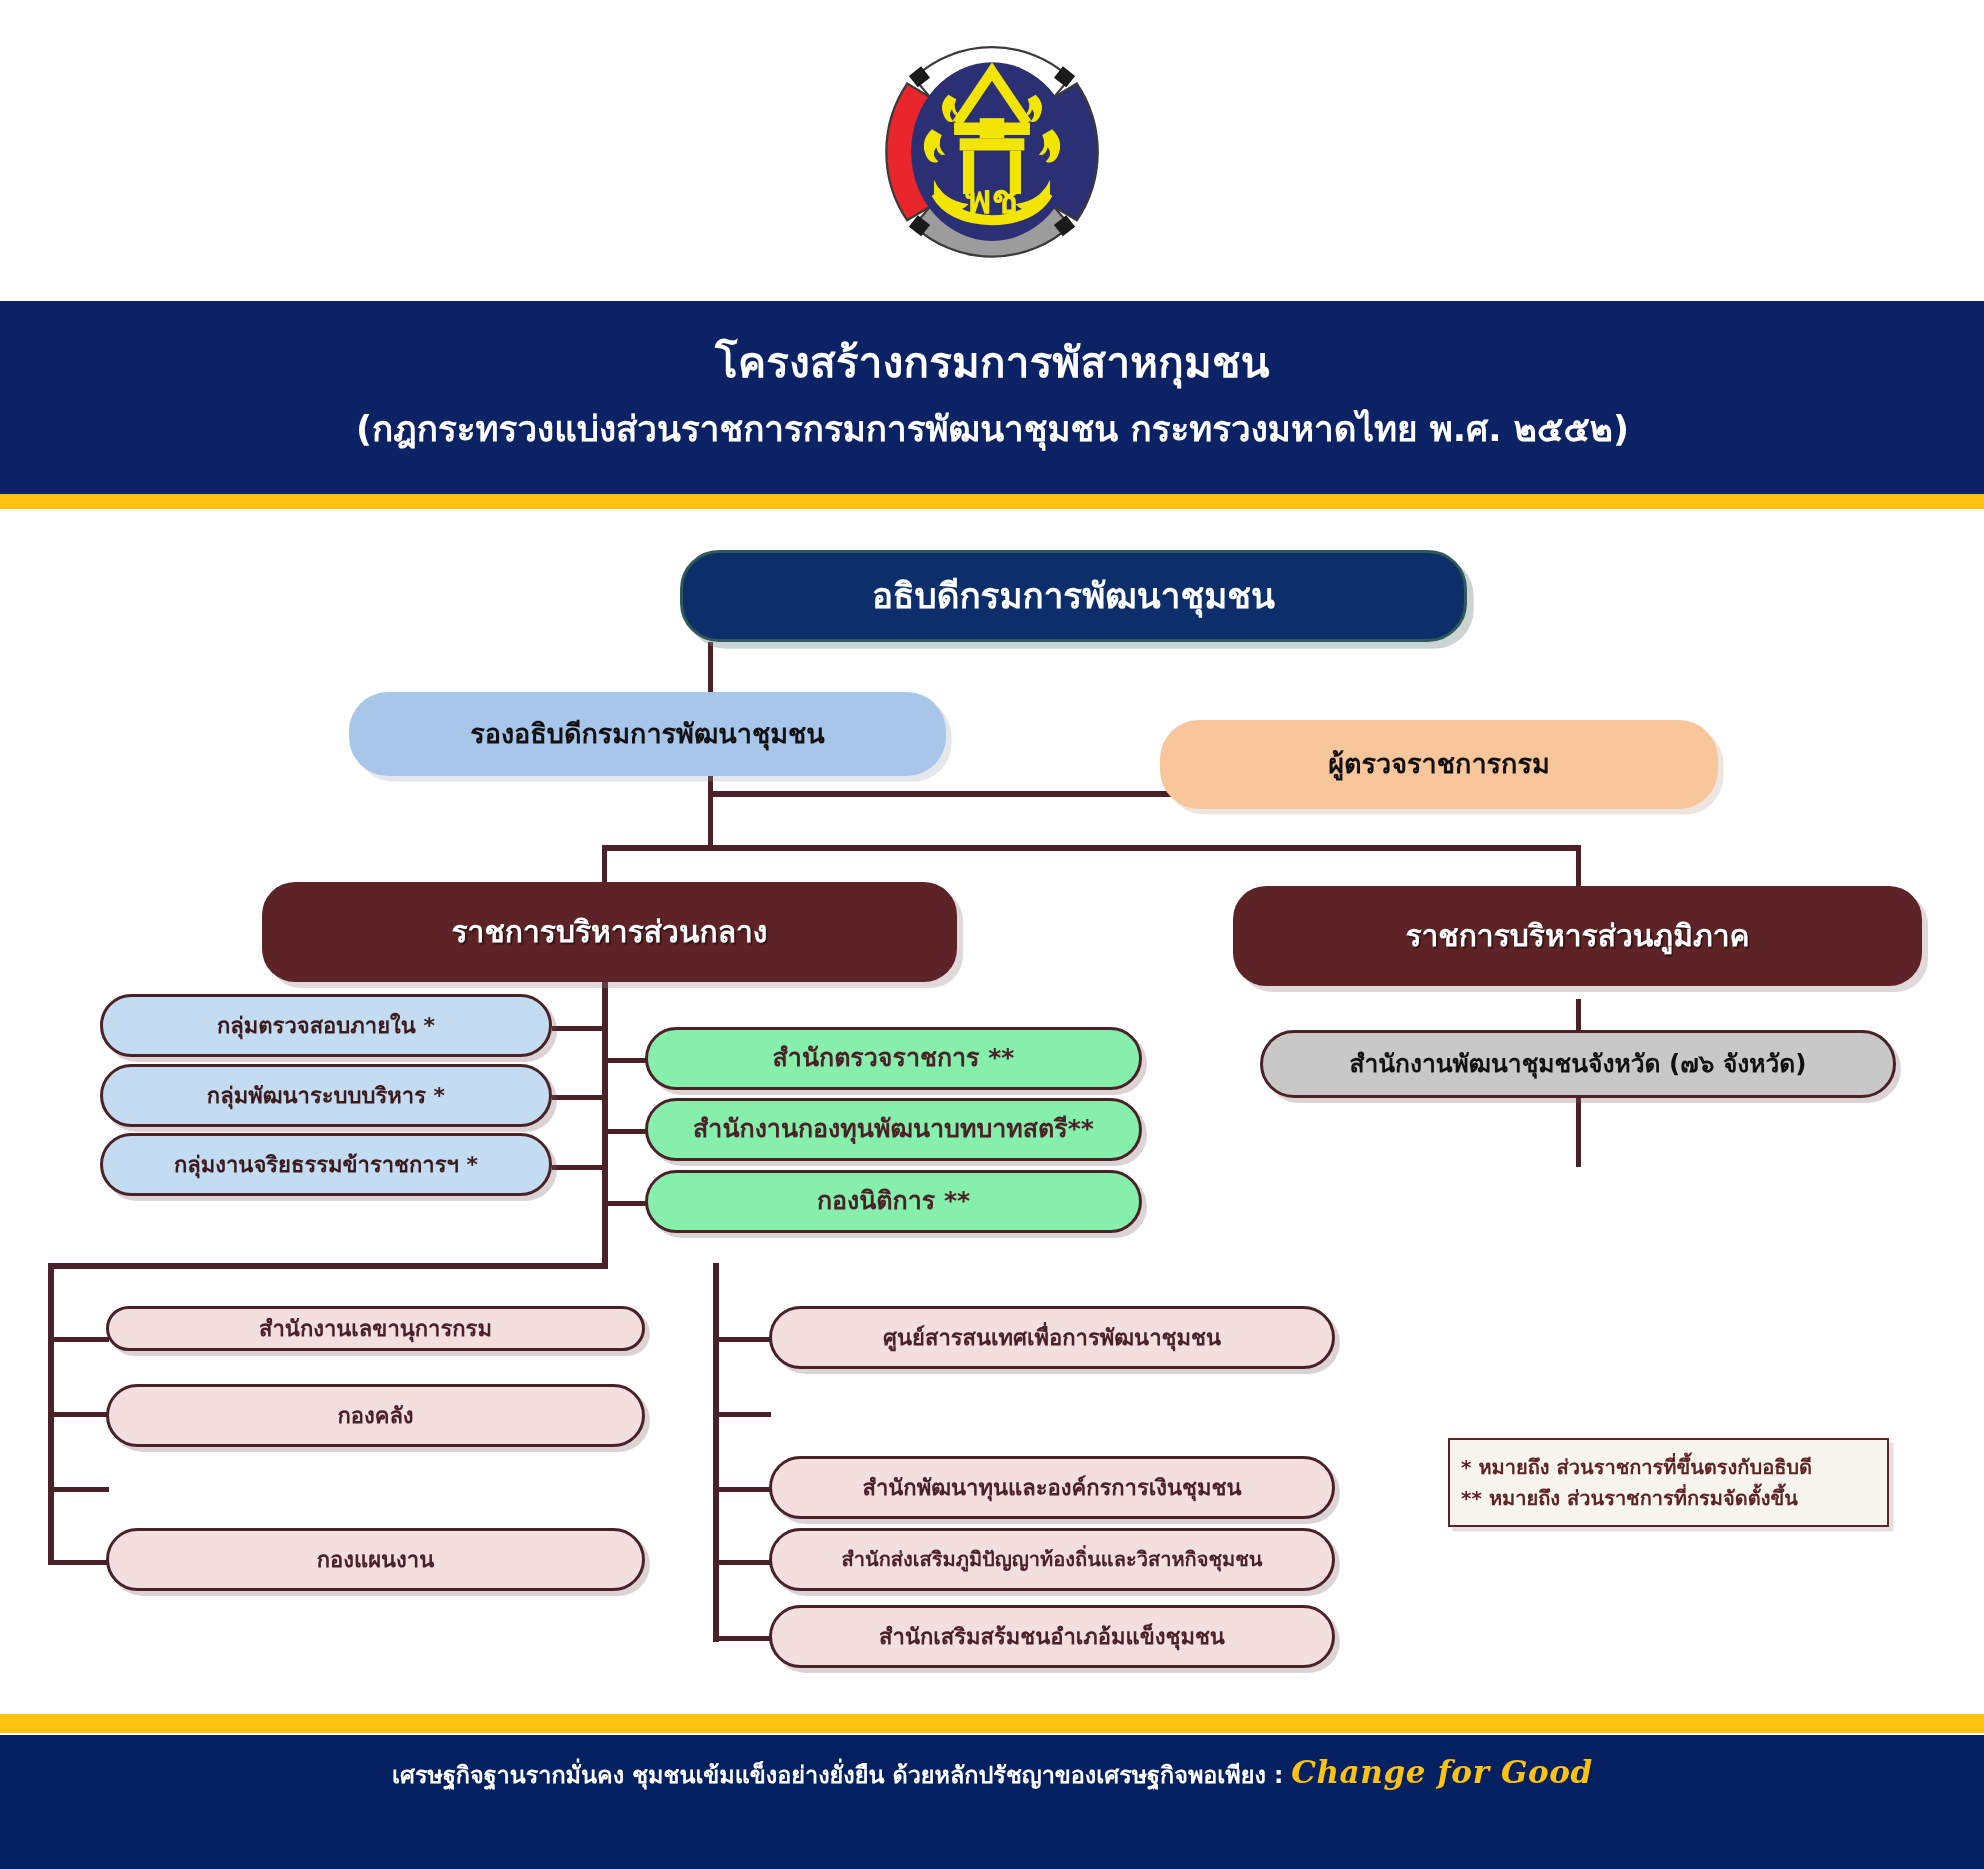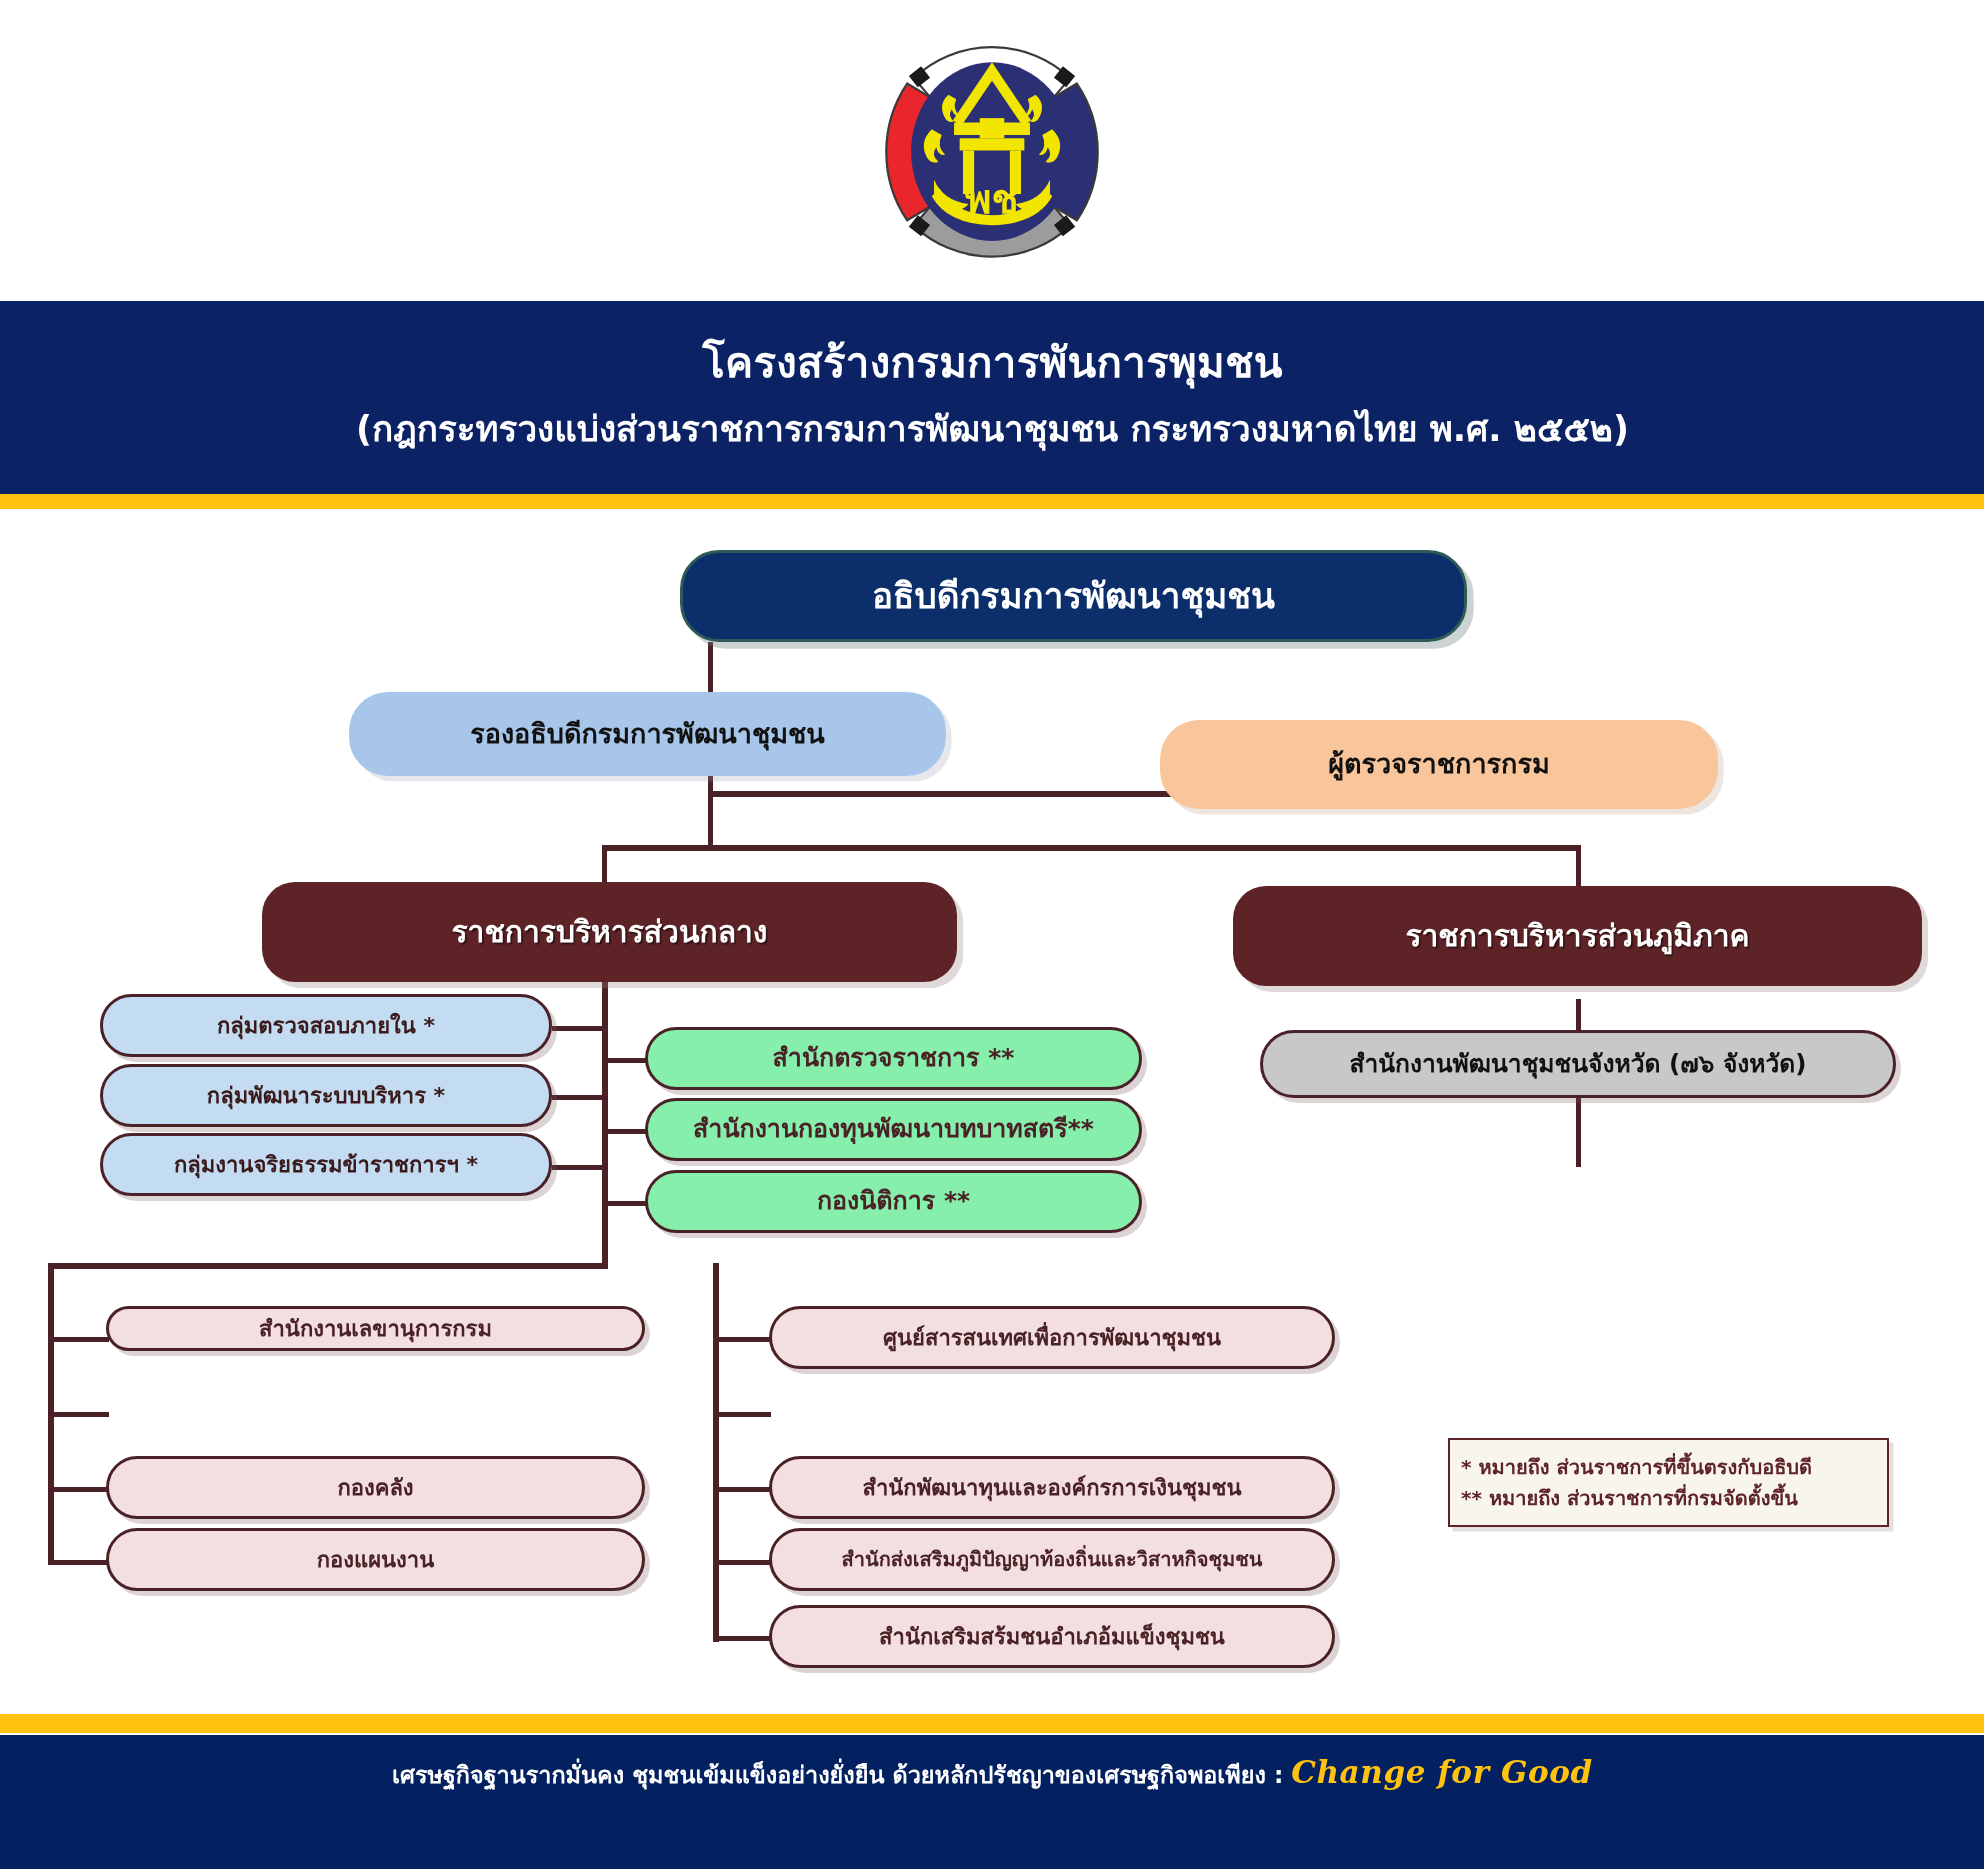--- a/index.html
+++ b/index.html
@@ -97,21 +97,21 @@
         <path d="M394 302 q-16 38 -62 44 q12 14 30 10 q24 -6 32 -30 z"></path>
         <path d="M196 318 q26 46 94 48 l0 18 q-80 -2 -108 -52 z"></path>
         <path d="M384 318 q-26 46 -94 48 l0 18 q80 -2 108 -52 z"></path>
       </g>
       <text x="290" y="362" text-anchor="middle" font-size="72" font-weight="bold" fill="#f2e500" font-family="DejaVu Sans, sans-serif">พช</text>
     </svg>
   </div>
 
   <div class="header-band"></div>
   <div class="header-gold"></div>
-  <div class="header-title">โครงสร้างกรมการพันการพุมชน</div>
+  <div class="header-title">โครงสร้างกรมการพัสาหกุมชน</div>
   <div class="header-sub">(กฎกระทรวงแบ่งส่วนราชการกรมการพัฒนาชุมชน กระทรวงมหาดไทย พ.ศ. ๒๕๕๒)</div>
 
   <div class="line vline" style="left:708px;top:642px;width:5px;height:206px;"></div>
 
   <div class="line hline" style="left:931px;top:735px;width:0px;"></div>
   <div class="line hline" style="left:708px;top:733px;width:140px;height:6.1px;"></div>
 
   <div class="line hline" style="left:708px;top:791px;width:472px;height:6.1px;"></div>
 
   <div class="line hline" style="left:604px;top:845px;width:974px;height:6.1px;"></div>
@@ -159,21 +159,21 @@
 
   <div class="node n-blue" style="left:100px;top:994px;width:452px;height:63px;">กลุ่มตรวจสอบภายใน *</div>
   <div class="node n-blue" style="left:100px;top:1064px;width:452px;height:63px;">กลุ่มพัฒนาระบบบริหาร *</div>
   <div class="node n-blue" style="left:100px;top:1133px;width:452px;height:63px;">กลุ่มงานจริยธรรมข้าราชการฯ *</div>
 
   <div class="node n-tan" style="left:645px;top:1027px;width:497px;height:63px;">สำนักตรวจราชการ **</div>
   <div class="node n-tan" style="left:645px;top:1098px;width:497px;height:63px;">สำนักงานกองทุนพัฒนาบทบาทสตรี**</div>
   <div class="node n-tan" style="left:645px;top:1170px;width:497px;height:63px;">กองนิติการ **</div>
 
   <div class="node n-pink" style="left:106px;top:1306px;width:539px;height:45px;">สำนักงานเลขานุการกรม</div>
-  <div class="node n-pink" style="left:106px;top:1456px;width:539px;height:63px;">กองคลัง</div>
+  <div class="node n-pink" style="left:106px;top:1384px;width:539px;height:63px;">กองคลัง</div>
   <div class="node n-pink" style="left:106px;top:1528px;width:539px;height:63px;">กองแผนงาน</div>
 
   <div class="node n-pink" style="left:769px;top:1306px;width:566px;height:63px;">ศูนย์สารสนเทศเพื่อการพัฒนาชุมชน</div>
   <div class="node n-pink" style="left:769px;top:1456px;width:566px;height:63px;">สำนักพัฒนาทุนและองค์กรการเงินชุมชน</div>
   <div class="node n-pink small" style="left:769px;top:1528px;width:566px;height:63px;">สำนักส่งเสริมภูมิปัญญาท้องถิ่นและวิสาหกิจชุมชน</div>
   <div class="node n-pink" style="left:769px;top:1605px;width:566px;height:63px;">สำนักเสริมสร้มชนอำเภอ้มแข็งชุมชน</div>
 
   <div class="node n-gray" style="left:1260px;top:1030px;width:636px;height:68px;">สำนักงานพัฒนาชุมชนจังหวัด (๗๖ จังหวัด)</div>
 
   <div class="legend">

